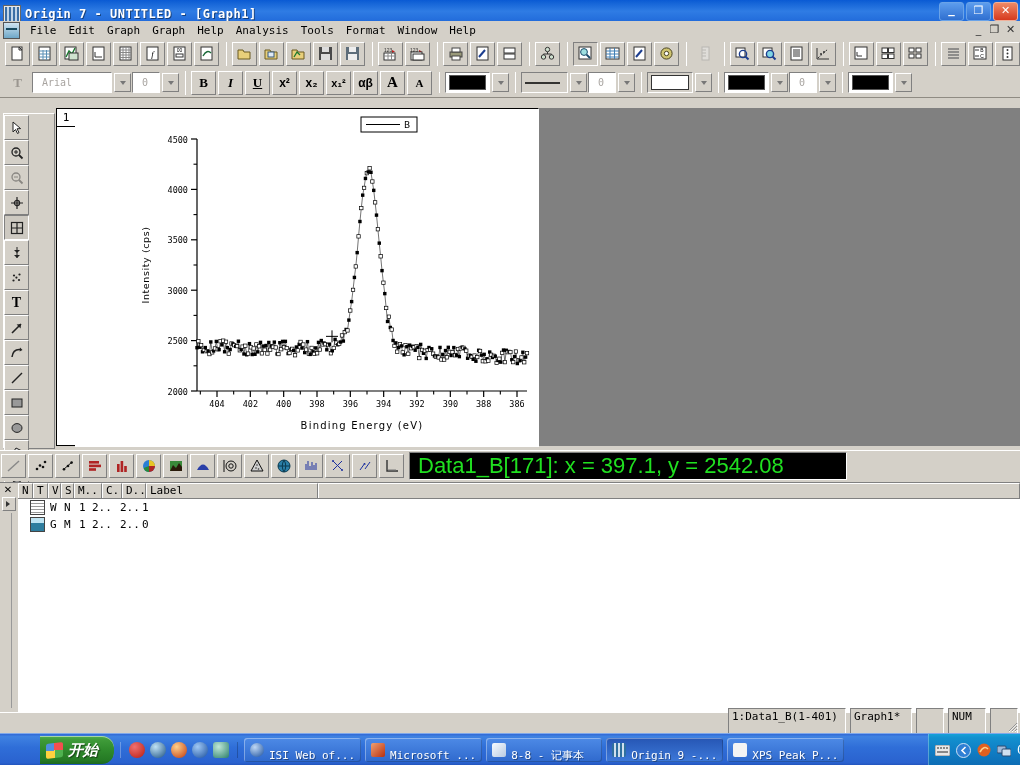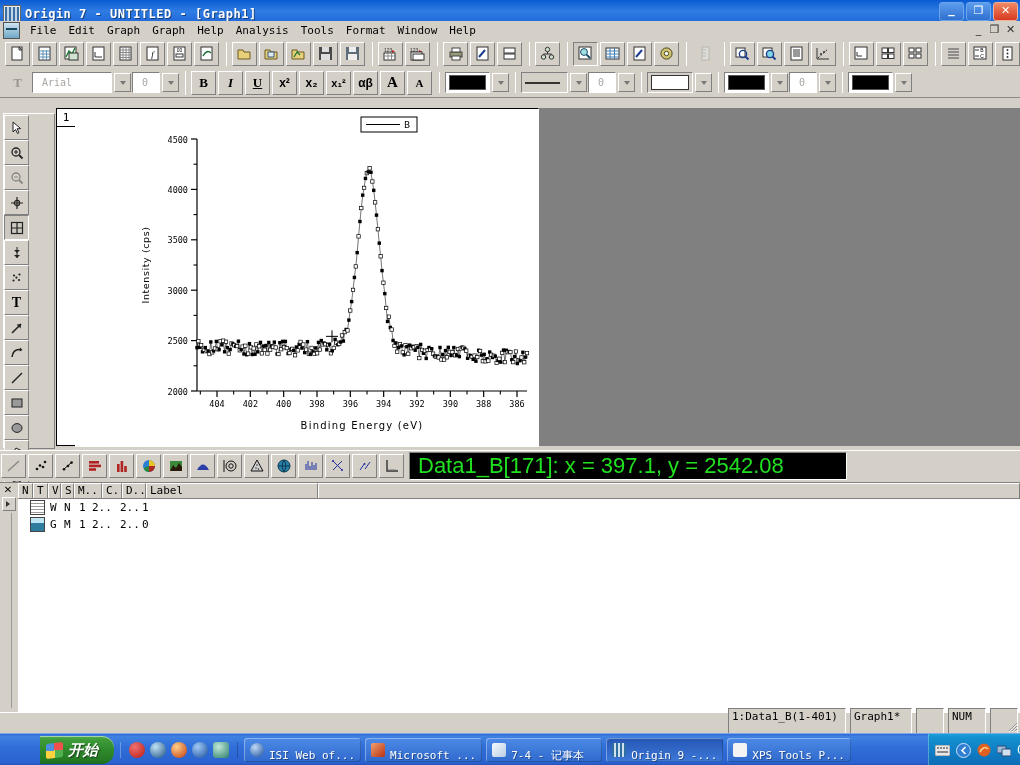--- a/index.html
+++ b/index.html
@@ -1260,29 +1260,29 @@
       <div class="taskitem">
         <span class="ti-ic" style="background:radial-gradient(circle at 35% 30%,#bfd8f5,#1b4f9c);border-radius:50%"></span>
         <span class="ti-lb">ISI Web of...</span>
       </div>
       <div class="taskitem">
         <span class="ti-ic" style="background:linear-gradient(135deg,#f0a070,#b83010)"></span>
         <span class="ti-lb">Microsoft ...</span>
       </div>
       <div class="taskitem">
         <span class="ti-ic" style="background:linear-gradient(135deg,#f7fbff,#b9cbe2)"></span>
-        <span class="ti-lb">7-4 - 记事本</span>
+        <span class="ti-lb">8-8 - 记事本</span>
       </div>
       <div class="taskitem active">
         <span class="ti-ic" style="background:repeating-linear-gradient(to right,#2f6f9f 0 2px,#cfe0ee 2px 4px)"></span>
         <span class="ti-lb">Origin 9 -...</span>
       </div>
       <div class="taskitem">
         <span class="ti-ic" style="background:#f4f4f4;position:relative"></span>
-        <span class="ti-lb">XPS Tools P...</span>
+        <span class="ti-lb">XPS Peak P...</span>
       </div>
     </div>
     <div class="tray">
       <svg width="15" height="11">
           <rect x="0" y="0" width="15" height="11" rx="1.5" fill="#e8e8e8" stroke="#888"></rect>
           <g fill="#888">
             <rect x="2" y="2" width="2" height="2"></rect>
             <rect x="5" y="2" width="2" height="2"></rect>
             <rect x="8" y="2" width="2" height="2"></rect>
             <rect x="11" y="2" width="2" height="2"></rect>

